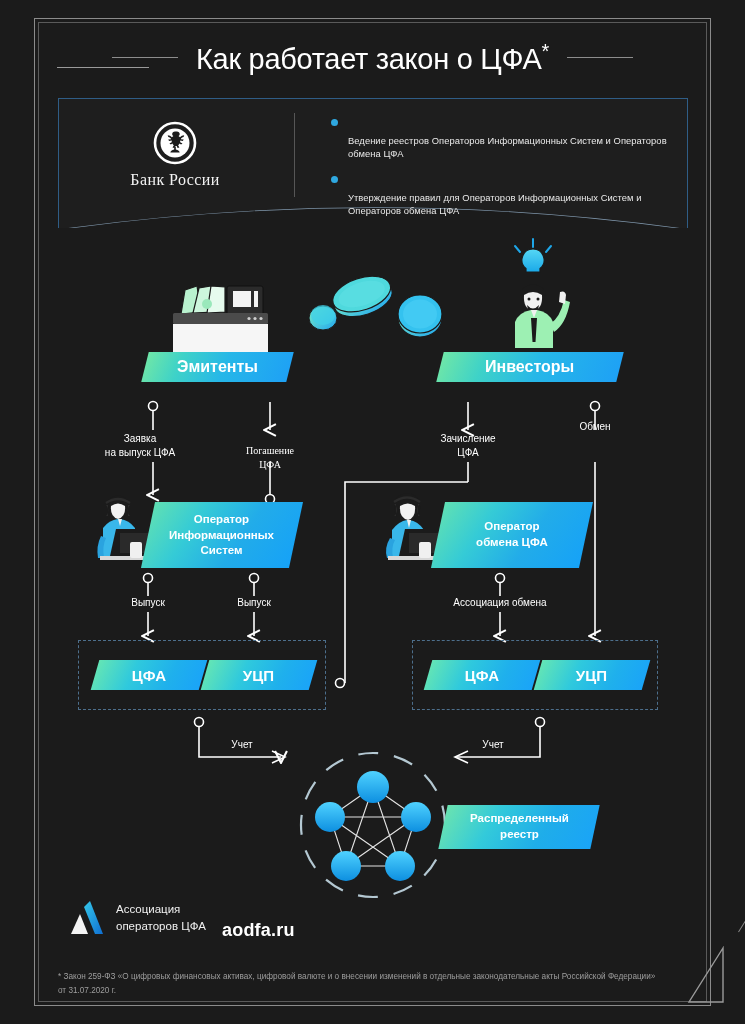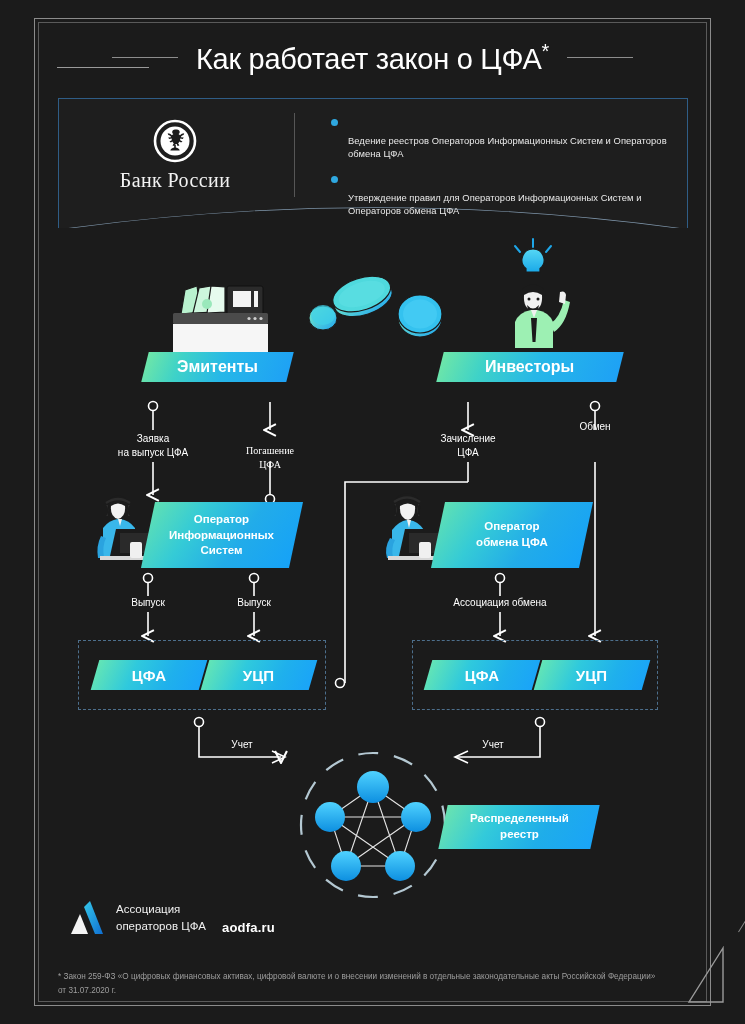--- a/index.html
+++ b/index.html
@@ -64,21 +64,21 @@
     overflow: hidden;
   }
   .bank-arc { position: absolute; left: 0; bottom: -4px; width: 630px; height: 52px; }
   .bank-left {
     position: absolute; left: 0; top: 0; width: 232px; height: 112px;
     display: flex; flex-direction: column; align-items: center; justify-content: center;
     gap: 6px;
   }
   .cbr-emblem { width: 44px; height: 44px; }
   .bank-name {
-    color: #f2f2f2; font-size: 20px; font-family: "Liberation Serif", serif;
+    color: #f2f2f2; font-size: 16px; font-family: "Liberation Serif", serif;
     letter-spacing: 0.4px;
   }
   .bank-divider {
     position: absolute; left: 235px; top: 14px;
     width: 1px; height: 84px; background: #565656;
   }
   .bullets { position: absolute; left: 272px; top: 16px; width: 350px; }
   .bullet { display: flex; gap: 10px; margin-bottom: 11px; align-items: flex-start; }
   .bullet-dot {
     width: 7px; height: 7px; border-radius: 50%;
@@ -154,21 +154,21 @@
 
   
   .footer-logo {
     position: absolute; left: 70px; top: 900px;
     display: flex; align-items: center; gap: 12px;
   }
   .aod-mark { width: 34px; height: 36px; }
   .aod-text { color: #f0f0f0; font-size: 11.5px; line-height: 1.45; }
   .aod-url {
     position: absolute; left: 222px; top: 920px;
-    color: #ffffff; font-size: 13px; font-weight: bold; letter-spacing: 0.2px;
+    color: #ffffff; font-size: 18px; font-weight: bold; letter-spacing: 0.2px;
   }
   .legal {
     position: absolute; left: 58px; top: 950px; width: 600px;
     color: #9d9d9d; font-size: 8.2px; line-height: 1.65; margin-top: 20px;
   }
 </style>
 </head>
 <body>
 
 <div id="poster">
@@ -420,21 +420,21 @@
     </div>
   <div class="tag tag-r-ucp">
       <span>УЦП</span>
     </div>
 
   <div class="ribbon-ledger">
       <span style="white-space:pre-line">Распределенный
 реестр</span>
     </div>
 
-  <div class="lbl" style="left:103px; top:432px; width:100px;">Заявка
+  <div class="lbl" style="left:90px; top:432px; width:100px;">Заявка
 на выпуск ЦФА</div>
   <div class="lbl" style="left:222px; top:444px; width:96px;font-family:Liberation Serif, serif;">Погашение
 ЦФА</div>
   <div class="lbl" style="left:420px; top:432px; width:96px;">Зачисление
 ЦФА</div>
   <div class="lbl" style="left:558px; top:420px; width:74px;">Обмен</div>
 
   <div class="lbl" style="left:113px; top:596px; width:70px;">Выпуск</div>
   <div class="lbl" style="left:219px; top:596px; width:70px;">Выпуск</div>
   <div class="lbl" style="left:437px; top:596px; width:126px;">Ассоциация обмена</div>

